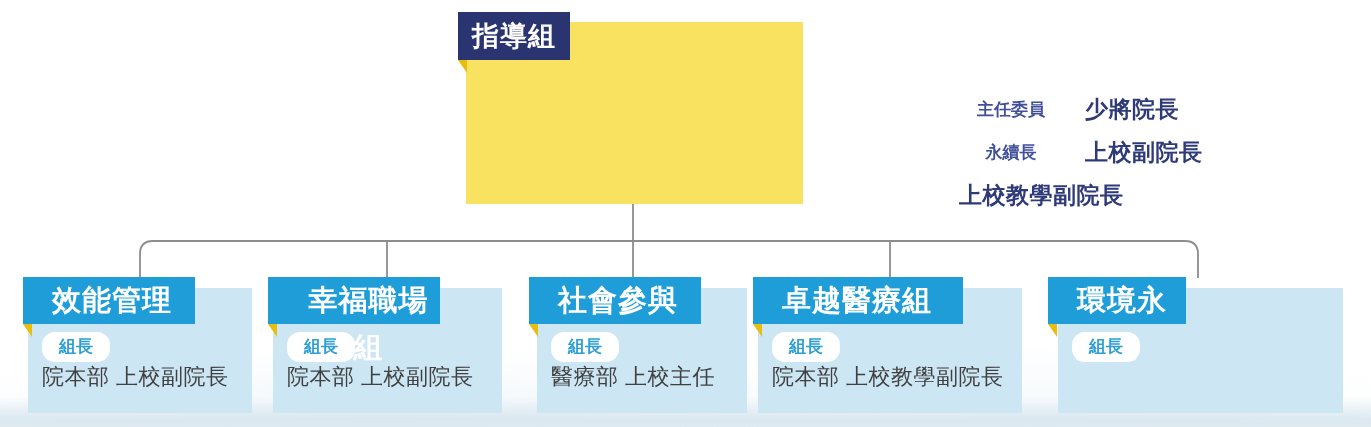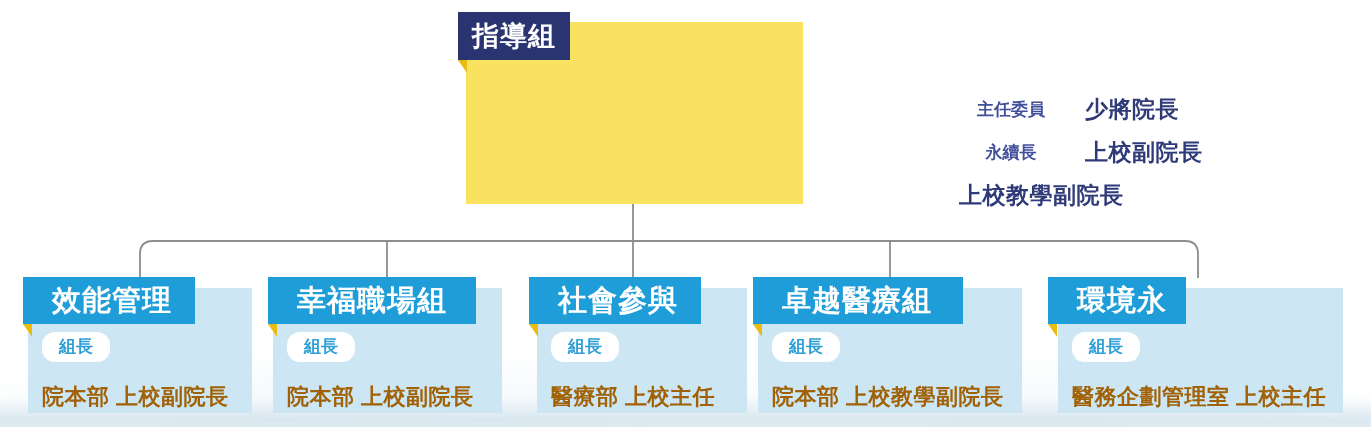--- a/index.html
+++ b/index.html
@@ -29,21 +29,21 @@
     color:#414E9A;font-size:17px;font-weight:bold;text-align:center;line-height:31px;}
   .root-person{margin-left:11px;color:#2F3B78;font-size:23px;font-weight:bold;letter-spacing:.5px;white-space:nowrap;}
 
   
   .g-body{position:absolute;top:288px;height:125px;background:#CCE6F4;}
   .g-header{position:absolute;top:277px;height:47px;background:#1E9DD8;color:#ffffff;
     font-size:29px;font-weight:bold;line-height:47px;padding-left:29px;letter-spacing:1px;box-sizing:border-box;}
   .pill-blue{box-sizing:border-box;display:inline-block;height:30px;padding:0 17px;background:#ffffff;border-radius:13px;
     color:#2D9FD6;font-size:17px;font-weight:bold;text-align:center;line-height:30px;}
   .g-content{position:absolute;top:332px;}
-  .g-person{margin-top:20px;color:#a16207;font-size:22px;font-weight:bold;letter-spacing:.5px;white-space:nowrap;}
+  .g-person{margin-top:0;color:#404040;font-size:22px;font-weight:normal;letter-spacing:.5px;white-space:nowrap;}
 </style>
 </head>
 <body>
 
 <div class="stage">
 
   <div class="wash-wide"></div>
   <div class="wash-band"></div>
 
   <svg class="connectors" width="1371" height="427" viewBox="0 0 1371 427">
@@ -75,21 +75,21 @@
 
   <div class="g-body" style="left:28px;width:224px;"></div>
   <div class="g-header" style="left:23px;width:172px;">效能管理組</div>
   <div class="fold" style="left:23px;top:324px;"></div>
   <div class="g-content" style="left:42px;">
     <span class="pill-blue">組長</span>
     <div class="g-person">院本部 上校副院長</div>
   </div>
 
   <div class="g-body" style="left:273px;width:229px;"></div>
-  <div class="g-header" style="left:268px;width:208px;">幸福職場組</div>
+  <div class="g-header" style="left:268px;width:172px;text-align:center;">幸福職場組</div>
   <div class="fold" style="left:268px;top:324px;"></div>
   <div class="g-content" style="left:287px;">
     <span class="pill-blue">組長</span>
     <div class="g-person">院本部 上校副院長</div>
   </div>
 
   <div class="g-body" style="left:537px;width:210px;"></div>
   <div class="g-header" style="left:529px;width:172px;">社會參與組</div>
   <div class="fold" style="left:529px;top:324px;"></div>
   <div class="g-content" style="left:551px;">
@@ -103,16 +103,15 @@
   <div class="g-content" style="left:772px;">
     <span class="pill-blue">組長</span>
     <div class="g-person">院本部 上校教學副院長</div>
   </div>
 
   <div class="g-body" style="left:1058px;width:285px;"></div>
   <div class="g-header" style="left:1048px;width:138px;">環境永續組</div>
   <div class="fold" style="left:1048px;top:324px;"></div>
   <div class="g-content" style="left:1072px;">
     <span class="pill-blue">組長</span>
-    <div class="g-person">醫務企劃管理室 上校主任</div>
   </div>
 
 </div>
 
 </body></html>

